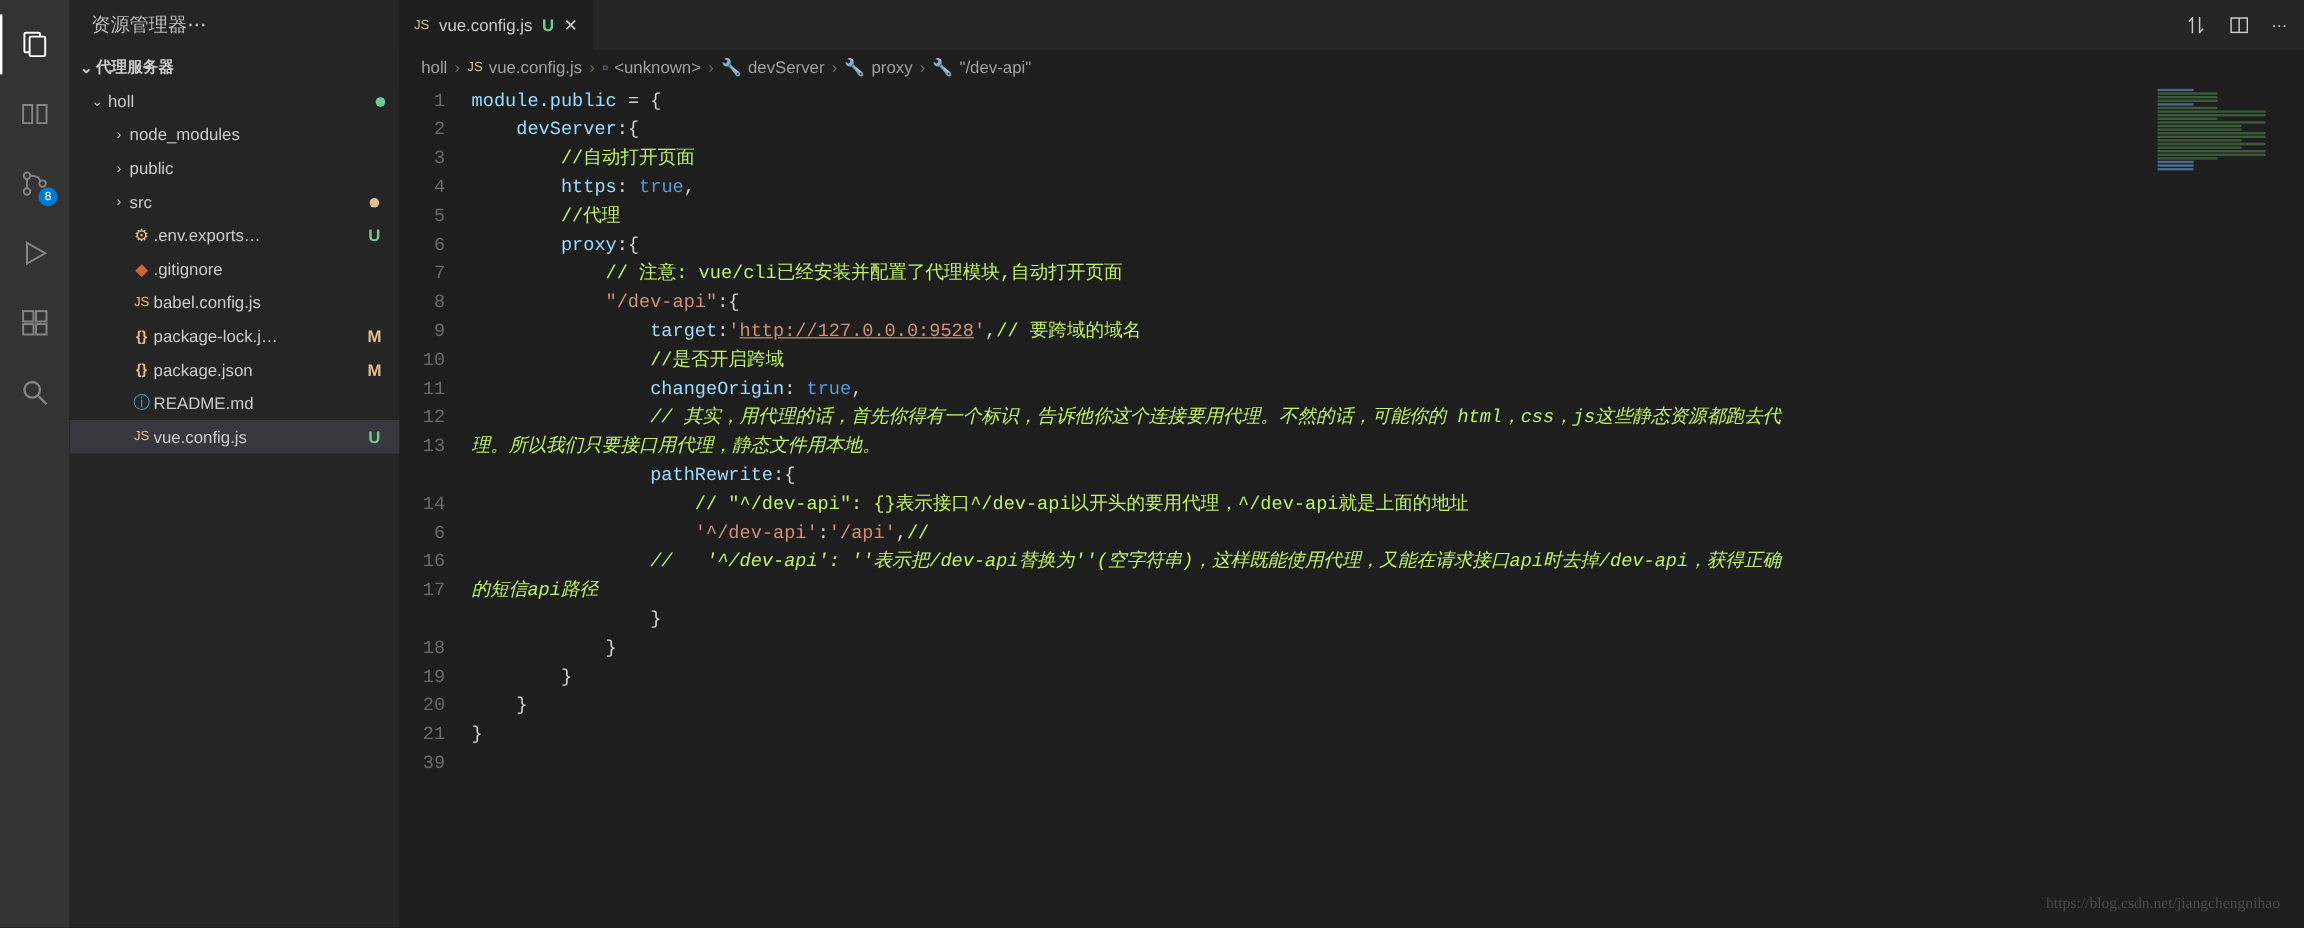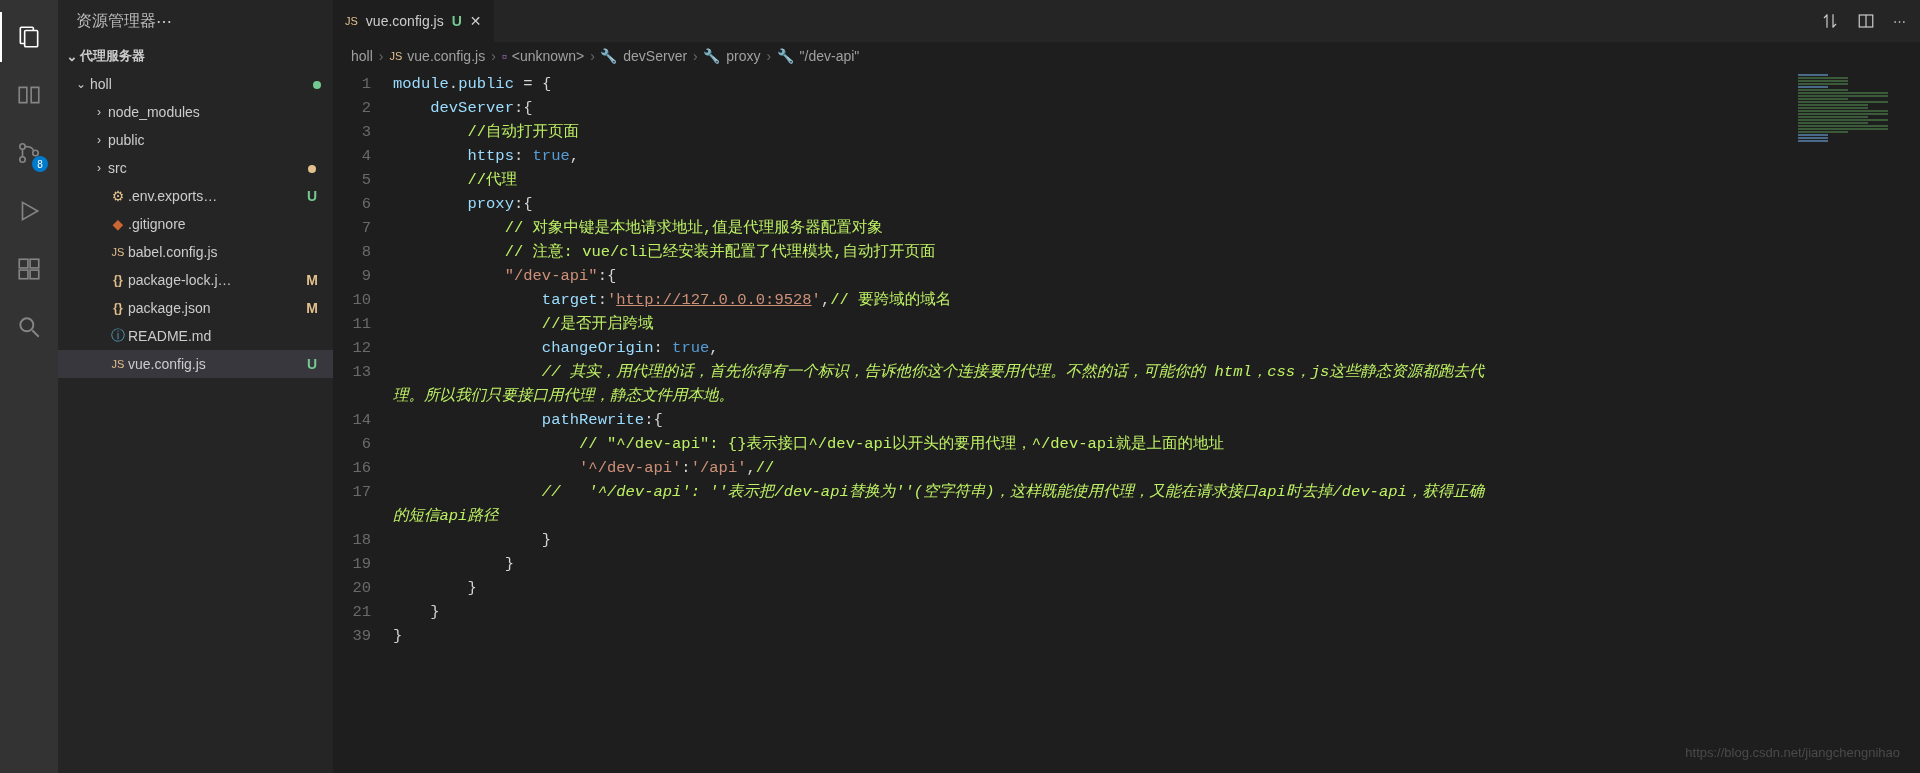--- a/index.html
+++ b/index.html
@@ -198,21 +198,21 @@
 .scrollbar-v {
   width: 18px;
   background: #1e1e1e;
 }
 .watermark {
   position: absolute;
   right: 20px;
   bottom: 8px;
   color: #4a4a4a;
   font-size: 13px;
-  font-family: Liberation Sans, sans-serif;
+  font-family: Liberation Serif, serif;
   margin-left: 11px;
 }
 svg { display: block; }
 </style>
 </head>
 <body>
 
 <div class="activity-bar">
   <div class="activity-item active">
     <svg width="26" height="26" viewBox="0 0 24 24" fill="none" stroke="currentColor" stroke-width="1.5">
@@ -406,21 +406,20 @@
         <div class="ln">21</div>
         <div class="ln">39</div>
       </div>
     <div class="code" id="code">
         <div class="code-line"><span class="tok-id">module</span><span class="tok-punc">.</span><span class="tok-id">public</span> <span class="tok-punc">=</span> <span class="tok-punc">{</span></div>
         <div class="code-line">    <span class="tok-prop">devServer</span><span class="tok-punc">:{</span></div>
         <div class="code-line">        <span class="tok-comment">//自动打开页面</span></div>
         <div class="code-line">        <span class="tok-prop">https</span><span class="tok-punc">:</span> <span class="tok-bool">true</span><span class="tok-punc">,</span></div>
         <div class="code-line">        <span class="tok-comment">//代理</span></div>
         <div class="code-line">        <span class="tok-prop">proxy</span><span class="tok-punc">:{</span></div>
-        <div class="code-line">            <span class="tok-comment">// 对象中键是本地请求地址,值是代理服务器配置对象</span></div>
         <div class="code-line">            <span class="tok-comment">// 注意: vue/cli已经安装并配置了代理模块,自动打开页面</span></div>
         <div class="code-line">            <span class="tok-str">"/dev-api"</span><span class="tok-punc">:{</span></div>
         <div class="code-line">                <span class="tok-prop">target</span><span class="tok-punc">:</span><span class="tok-str">'</span><span class="tok-url">http://127.0.0.0:9528</span><span class="tok-str">'</span><span class="tok-punc">,</span><span class="tok-comment">// 要跨域的域名</span></div>
         <div class="code-line">                <span class="tok-comment">//是否开启跨域</span></div>
         <div class="code-line">                <span class="tok-prop">changeOrigin</span><span class="tok-punc">:</span> <span class="tok-bool">true</span><span class="tok-punc">,</span></div>
         <div class="code-line wrap">                <span class="tok-comment">// 其实，用代理的话，首先你得有一个标识，告诉他你这个连接要用代理。不然的话，可能你的 html，css，js这些静态资源都跑去代理。所以我们只要接口用代理，静态文件用本地。</span></div>
         <div class="code-line">                <span class="tok-prop">pathRewrite</span><span class="tok-punc">:{</span></div>
         <div class="code-line">                    <span class="tok-comment">// "^/dev-api": {}表示接口^/dev-api以开头的要用代理，^/dev-api就是上面的地址</span></div>
         <div class="code-line">                    <span class="tok-str">'^/dev-api'</span><span class="tok-punc">:</span><span class="tok-str">'/api'</span><span class="tok-punc">,</span><span class="tok-comment">//</span></div>
         <div class="code-line wrap">                <span class="tok-comment">//   '^/dev-api': ''表示把/dev-api替换为''(空字符串)，这样既能使用代理，又能在请求接口api时去掉/dev-api，获得正确的短信api路径</span></div>

